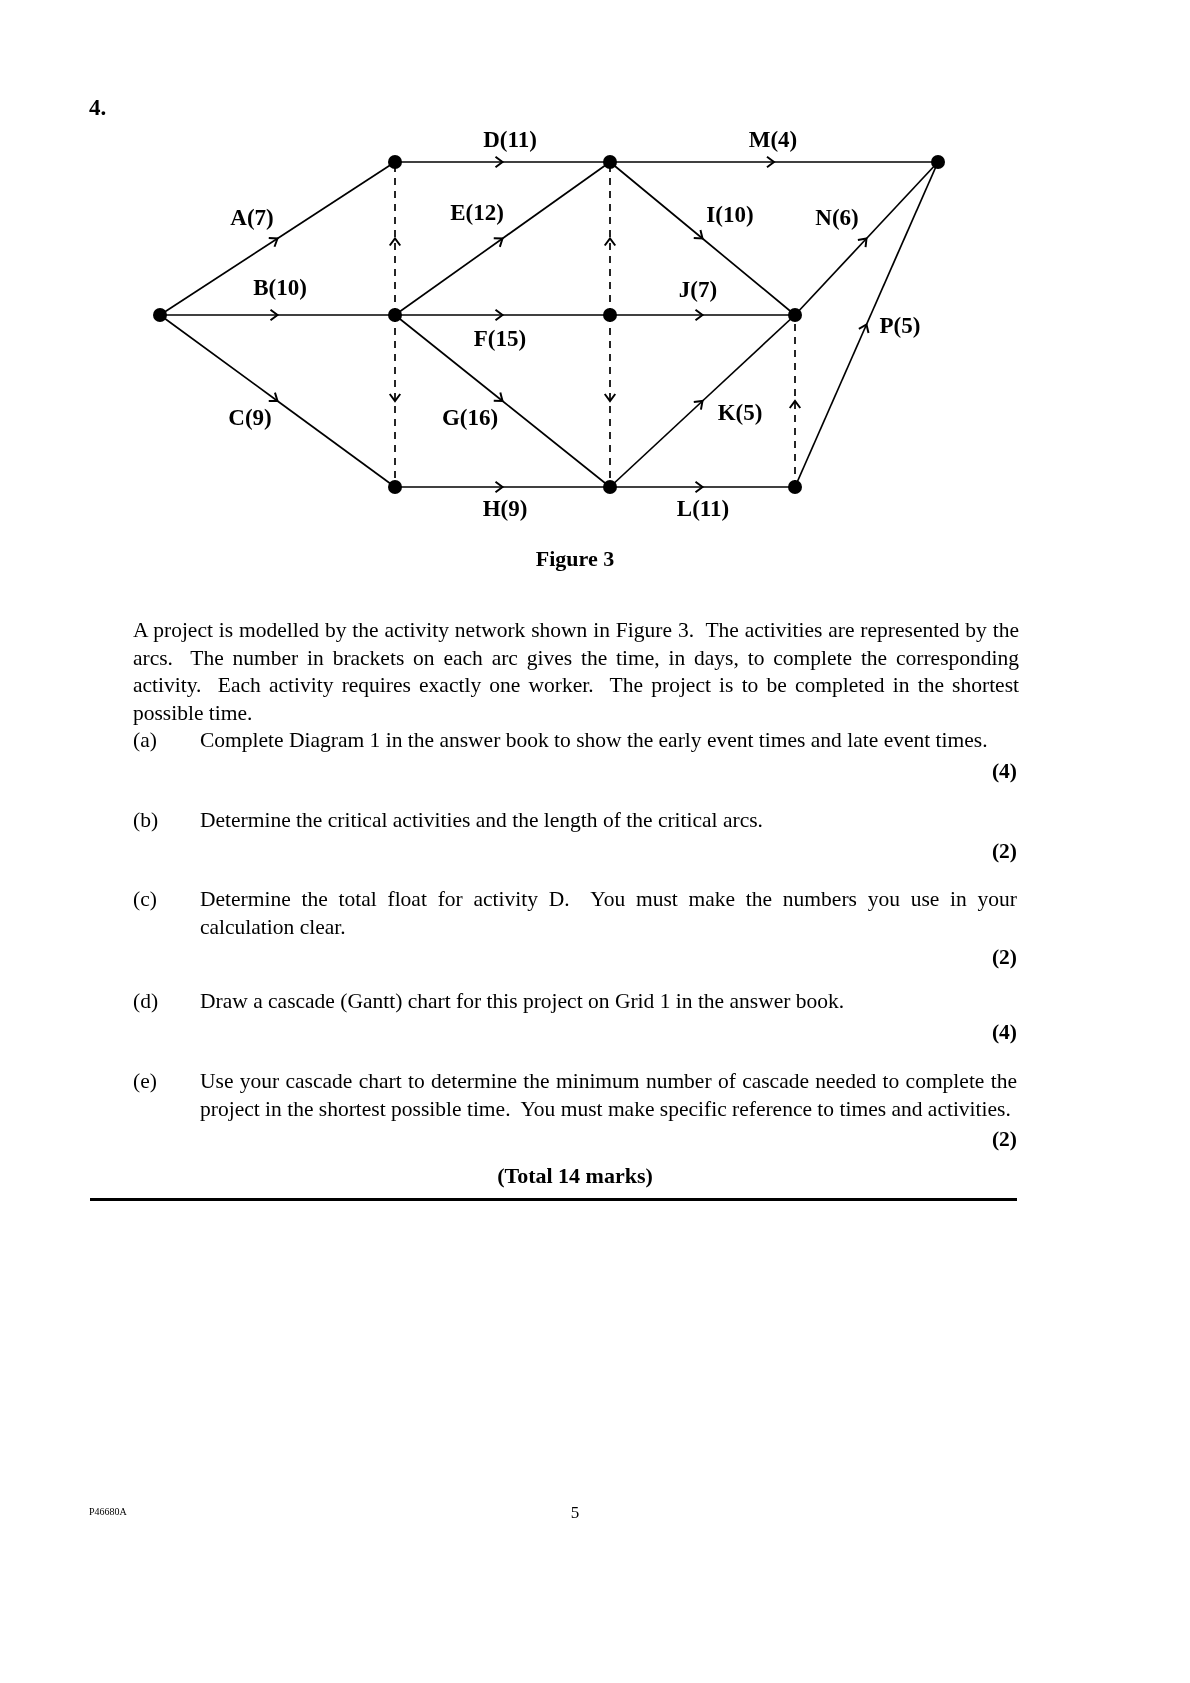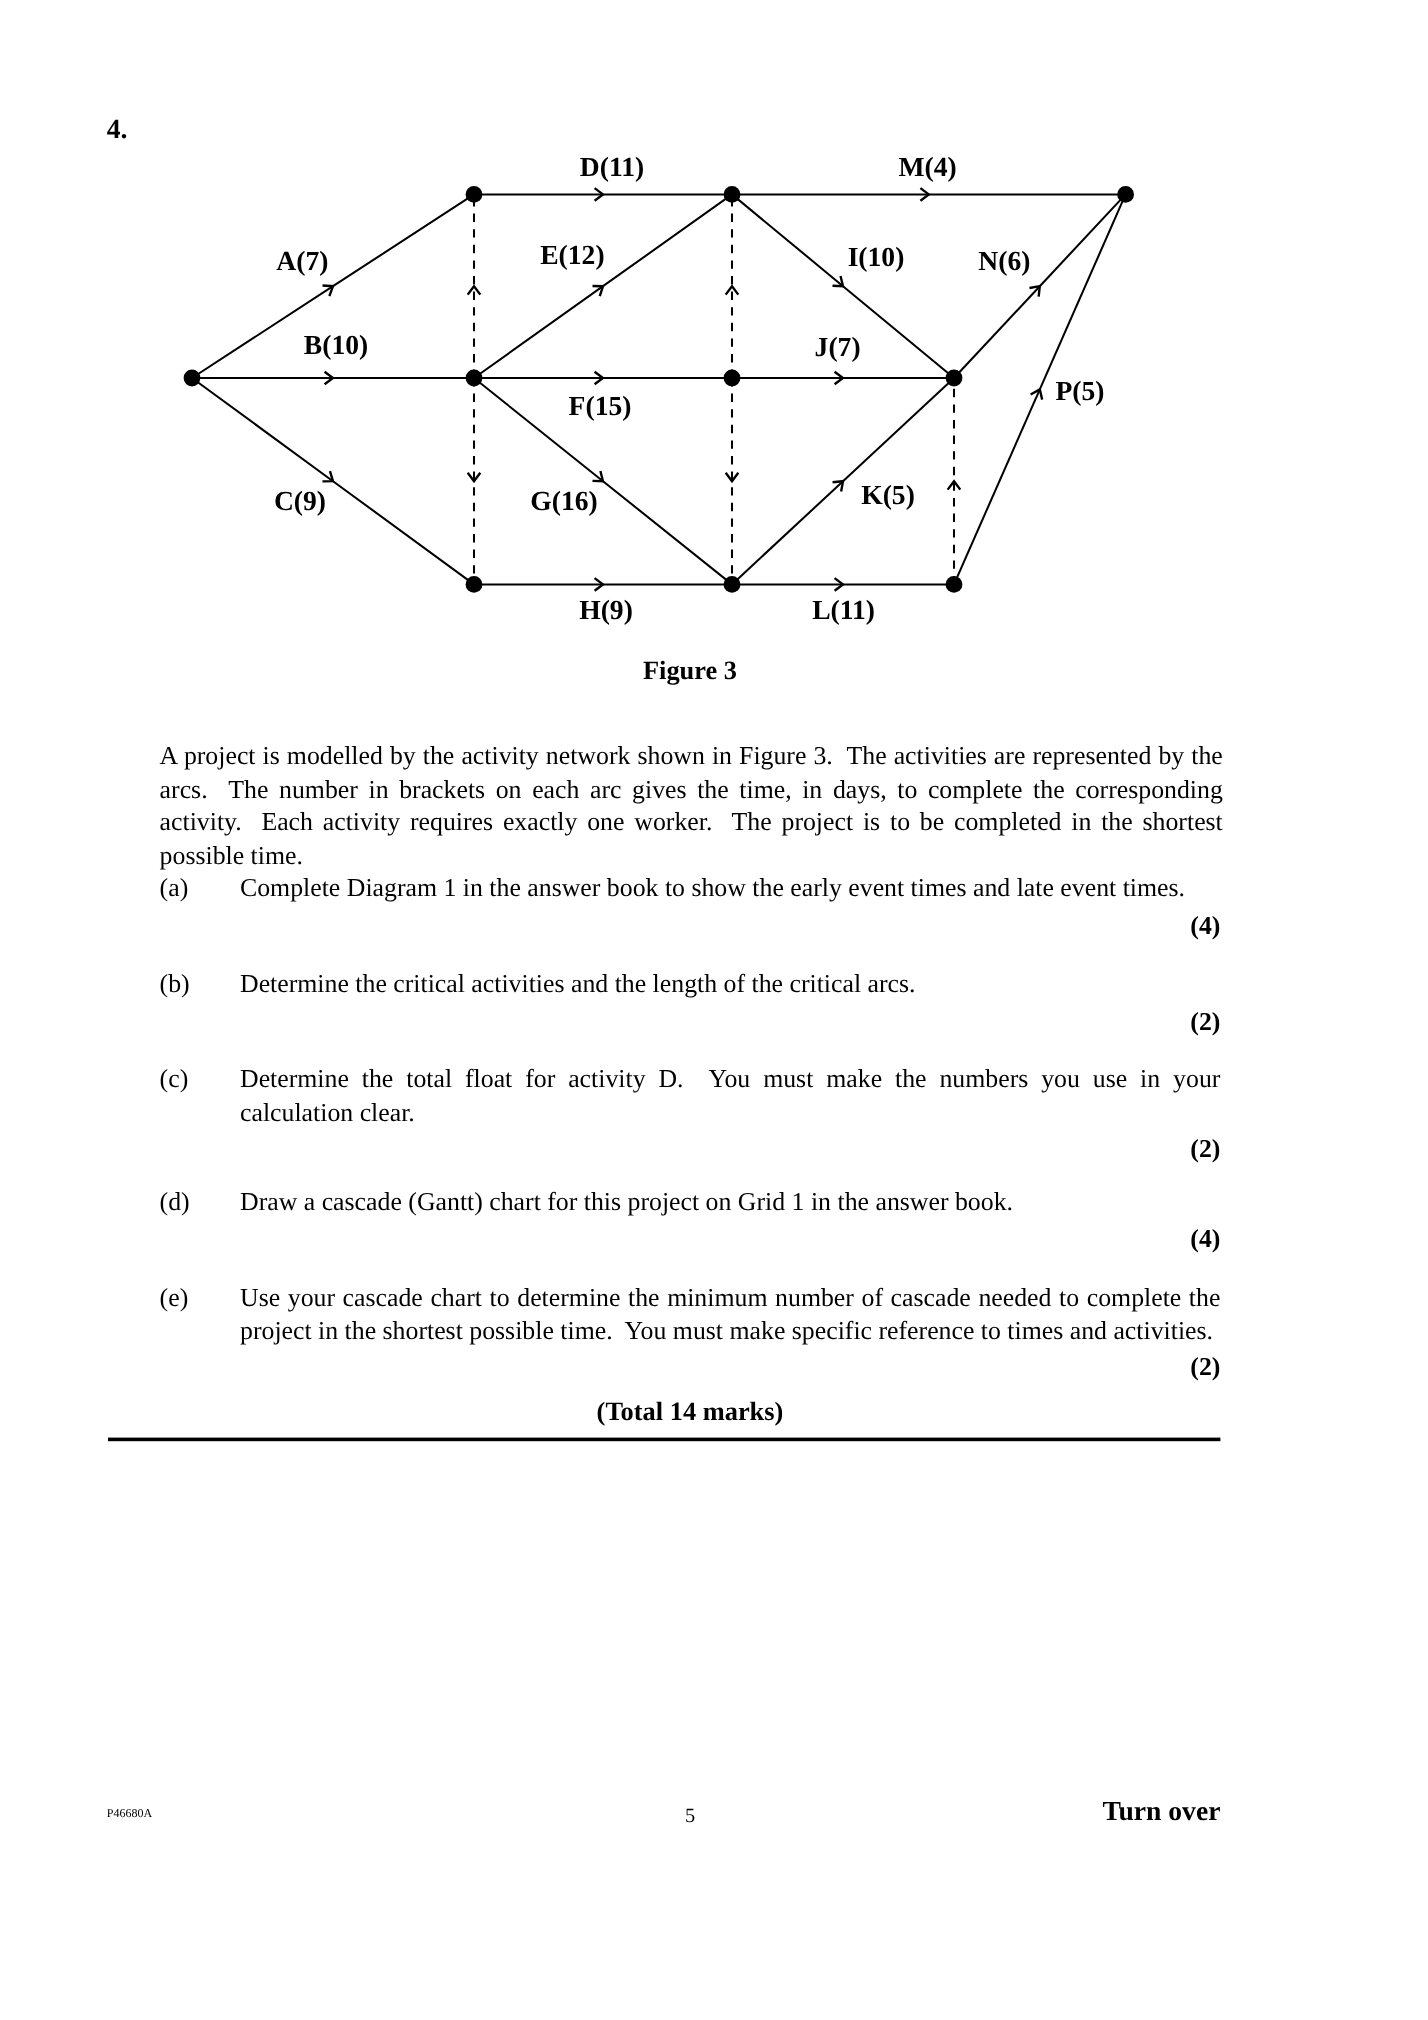--- a/index.html
+++ b/index.html
@@ -133,15 +133,14 @@
       <div class="part-text">Use your cascade chart to determine the minimum number of cascade needed to complete the project in the shortest possible time.  You must make specific reference to times and activities.</div>
     </div>
     <div class="part-marks">(2)</div>
   </div>
 
   <div class="total">(Total 14 marks)</div>
   <div class="rule"></div>
 
   <div class="footer-left">P46680A</div>
   <div class="footer-center">5</div>
-  <div class="footer-right">Turn over</div>
 
 </div>
 
 </body></html>

